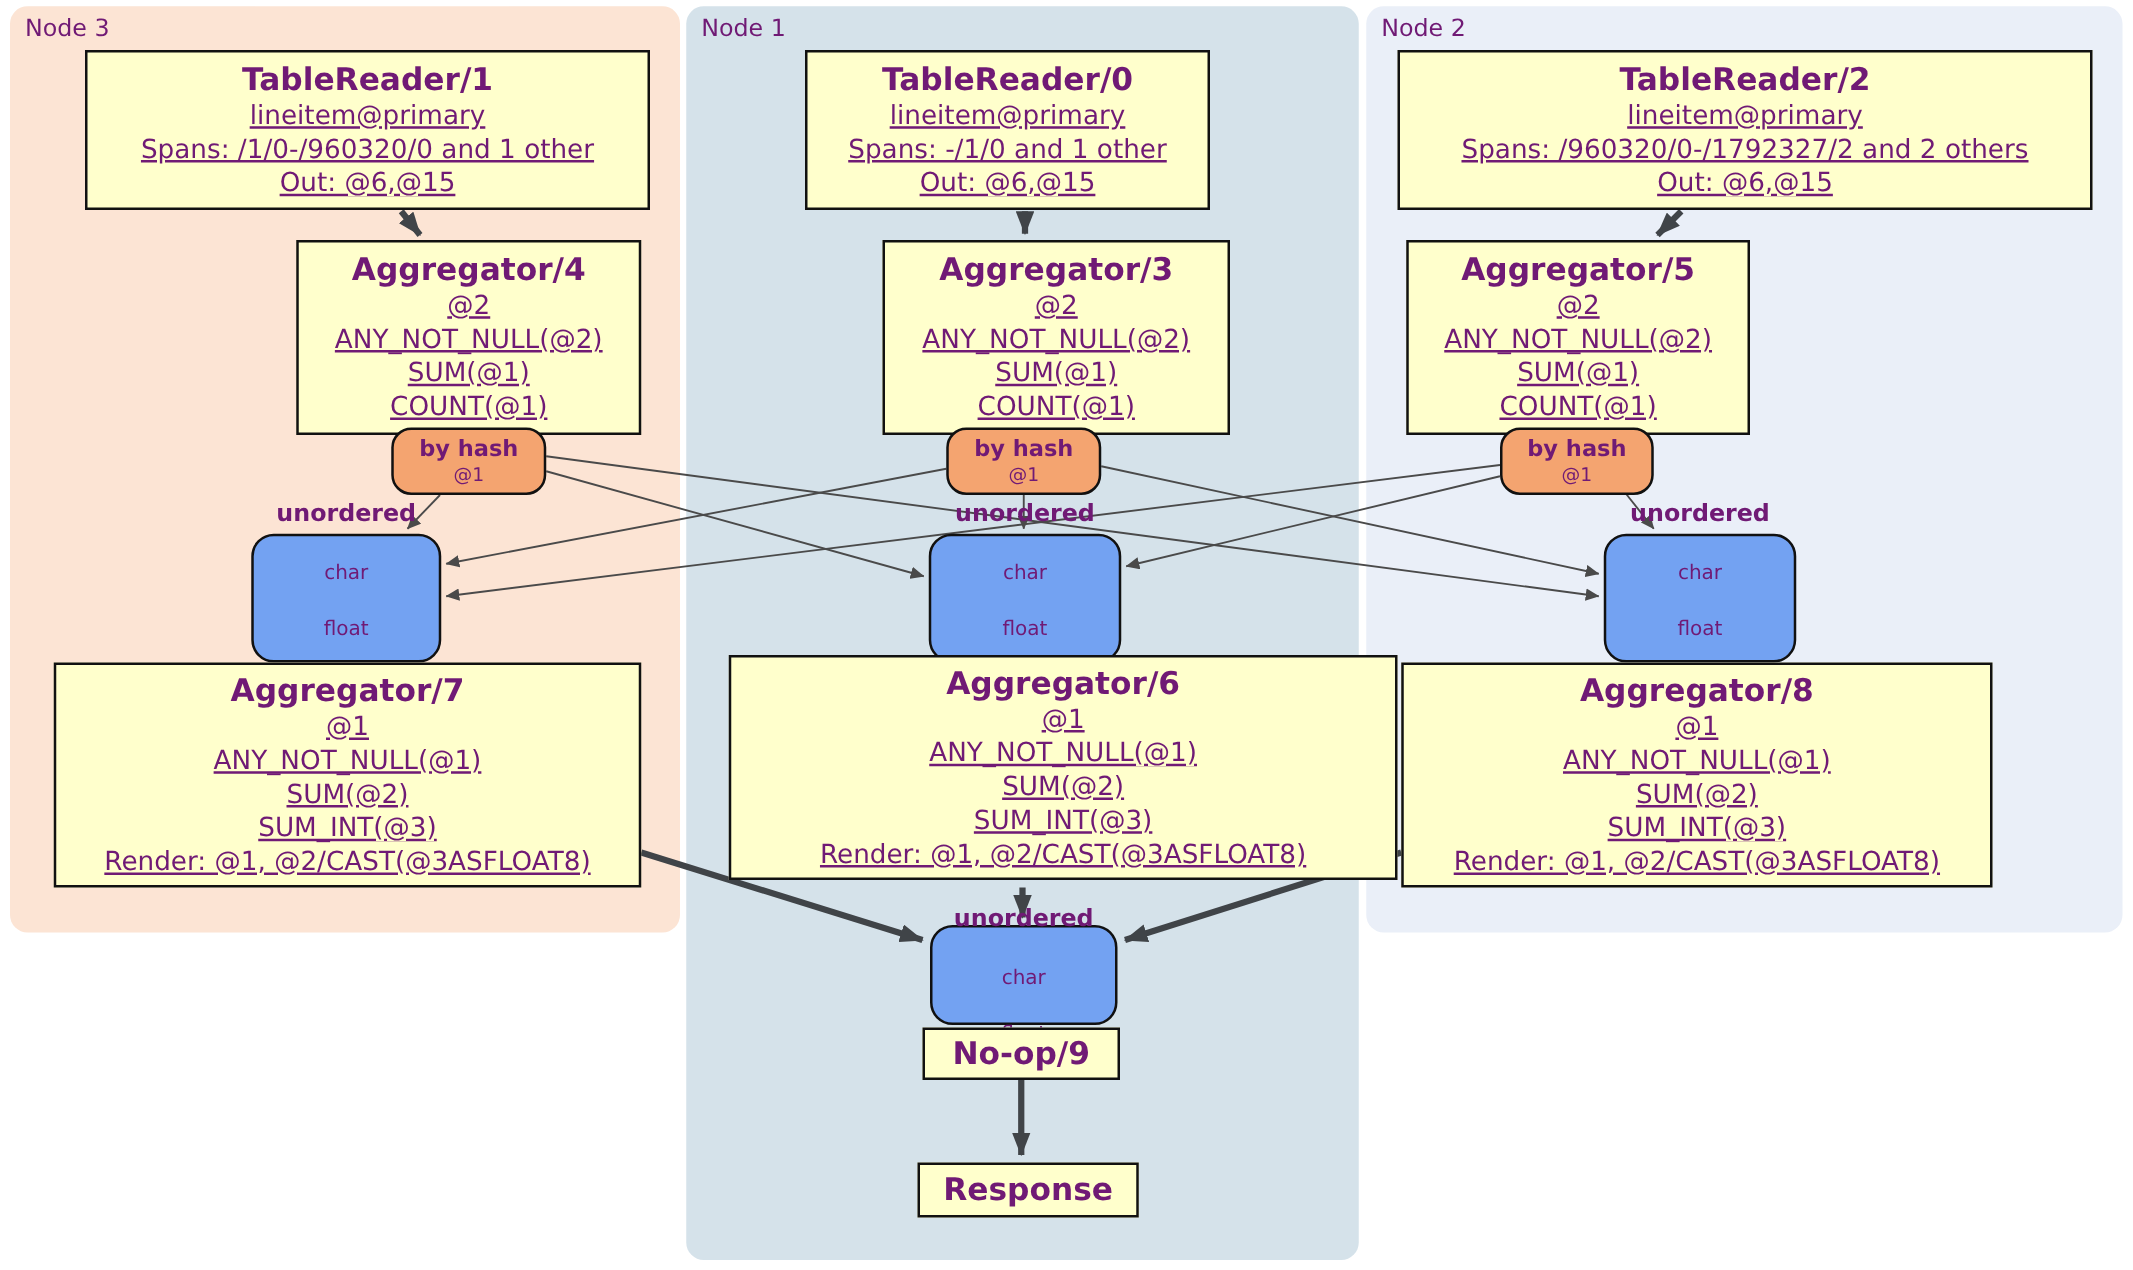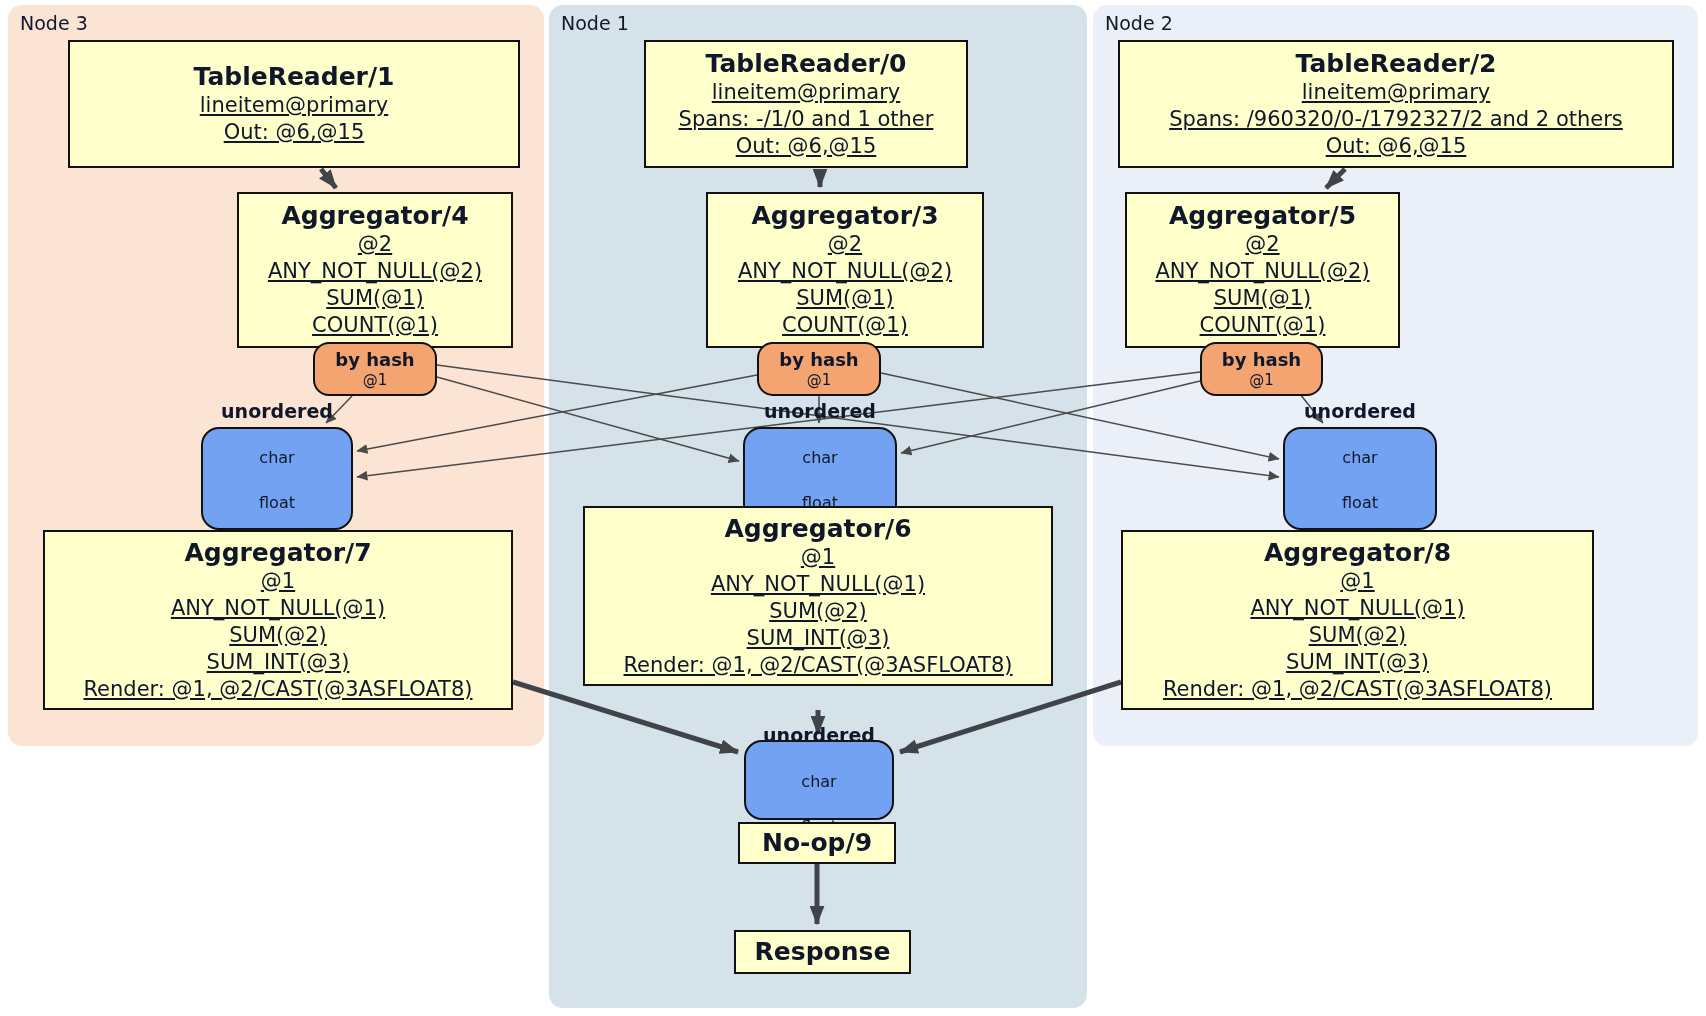--- a/index.html
+++ b/index.html
@@ -1,19 +1,19 @@
 <!DOCTYPE html>
 <html><head>
 <meta charset="utf-8">
 <style>
   html,body { margin:0; padding:0; background:#ffffff; }
   #canvas {
     position:relative; width:1706px; height:1016px;
     font-family:"DejaVu Sans","Liberation Sans",sans-serif;
-    color:#0f172a; overflow:hidden; background:#ffffff;
+    color:#701a75; overflow:hidden; background:#ffffff;
   }
   .region { position:absolute; border-radius:14px; z-index:0; }
   #region-node3 { left:8px;    top:5px; width:536px; height:741px;  background:#FCE4D4; }
   #region-node1 { left:549px;  top:5px; width:538px; height:1003px; background:#D5E2EA; }
   #region-node2 { left:1093px; top:5px; width:605px; height:741px;  background:#EAEFF8; }
   .region-label { position:absolute; left:12px; top:7px; font-size:19px; }
 
   #edges { position:absolute; left:0; top:0; z-index:1; }
 
   .box {
@@ -37,21 +37,21 @@
   #tr-n3      { left:68px;   top:40px;  width:452px; height:128px; }
   #agg-top-n3 { left:237px;  top:192px; width:276px; height:156px; }
   #router-n3  { left:313px;  top:342px; width:124px; height:54px;  }
   #sync-n3    { left:201px;  top:427px; width:152px; height:103px; }
   #agg-bot-n3 { left:43px;   top:530px; width:470px; height:180px; }
   
   #tr-n1      { left:644px;  top:40px;  width:324px; height:128px; }
   #agg-top-n1 { left:706px;  top:192px; width:278px; height:156px; }
   #router-n1  { left:757px;  top:342px; width:124px; height:54px;  }
   #sync-n1    { left:743px;  top:427px; width:154px; height:103px; }
-  #agg-bot-n1 { left:583px;  top:506px; width:470px; height:180px; }
+  #agg-bot-n1 { left:583px;  top:524px; width:535px; height:180px; }
   
   #tr-n2      { left:1118px; top:40px;  width:556px; height:128px; }
   #agg-top-n2 { left:1125px; top:192px; width:275px; height:156px; }
   #router-n2  { left:1200px; top:342px; width:123px; height:54px;  }
   #sync-n2    { left:1283px; top:427px; width:154px; height:103px; }
   #agg-bot-n2 { left:1121px; top:530px; width:473px; height:180px; }
   
   #sync-final { left:744px;  top:740px; width:150px; height:80px;  }
   #noop       { left:738px;  top:822px; width:158px; height:42px;  }
   #response   { left:734px;  top:930px; width:177px; height:44px;  }
@@ -98,20 +98,21 @@
       <path d="M881,373 L1279,459" marker-end="url(#ah-small)"></path>
       <path d="M1200,372 L357,477" marker-end="url(#ah-small)"></path>
       <path d="M1200,381 L901,453" marker-end="url(#ah-small)"></path>
       <path d="M1300,394 L1323,423" marker-end="url(#ah-small)"></path>
     </g>
   </svg>
 
   <div class="box proc" id="tr-n3">
     <span class="t">TableReader/1</span>
     <span class="l">lineitem@primary</span>
+    <span class="l">Spans: /1/0-/960320/0 and 1 other</span>
     <span class="l">Out: @6,@15</span>
   </div>
   <div class="box proc" id="agg-top-n3">
     <span class="t">Aggregator/4</span>
     <span class="l">@2</span>
     <span class="l">ANY_NOT_NULL(@2)</span>
     <span class="l">SUM(@1)</span>
     <span class="l">COUNT(@1)</span>
   </div>
   <div class="box router" id="router-n3">

